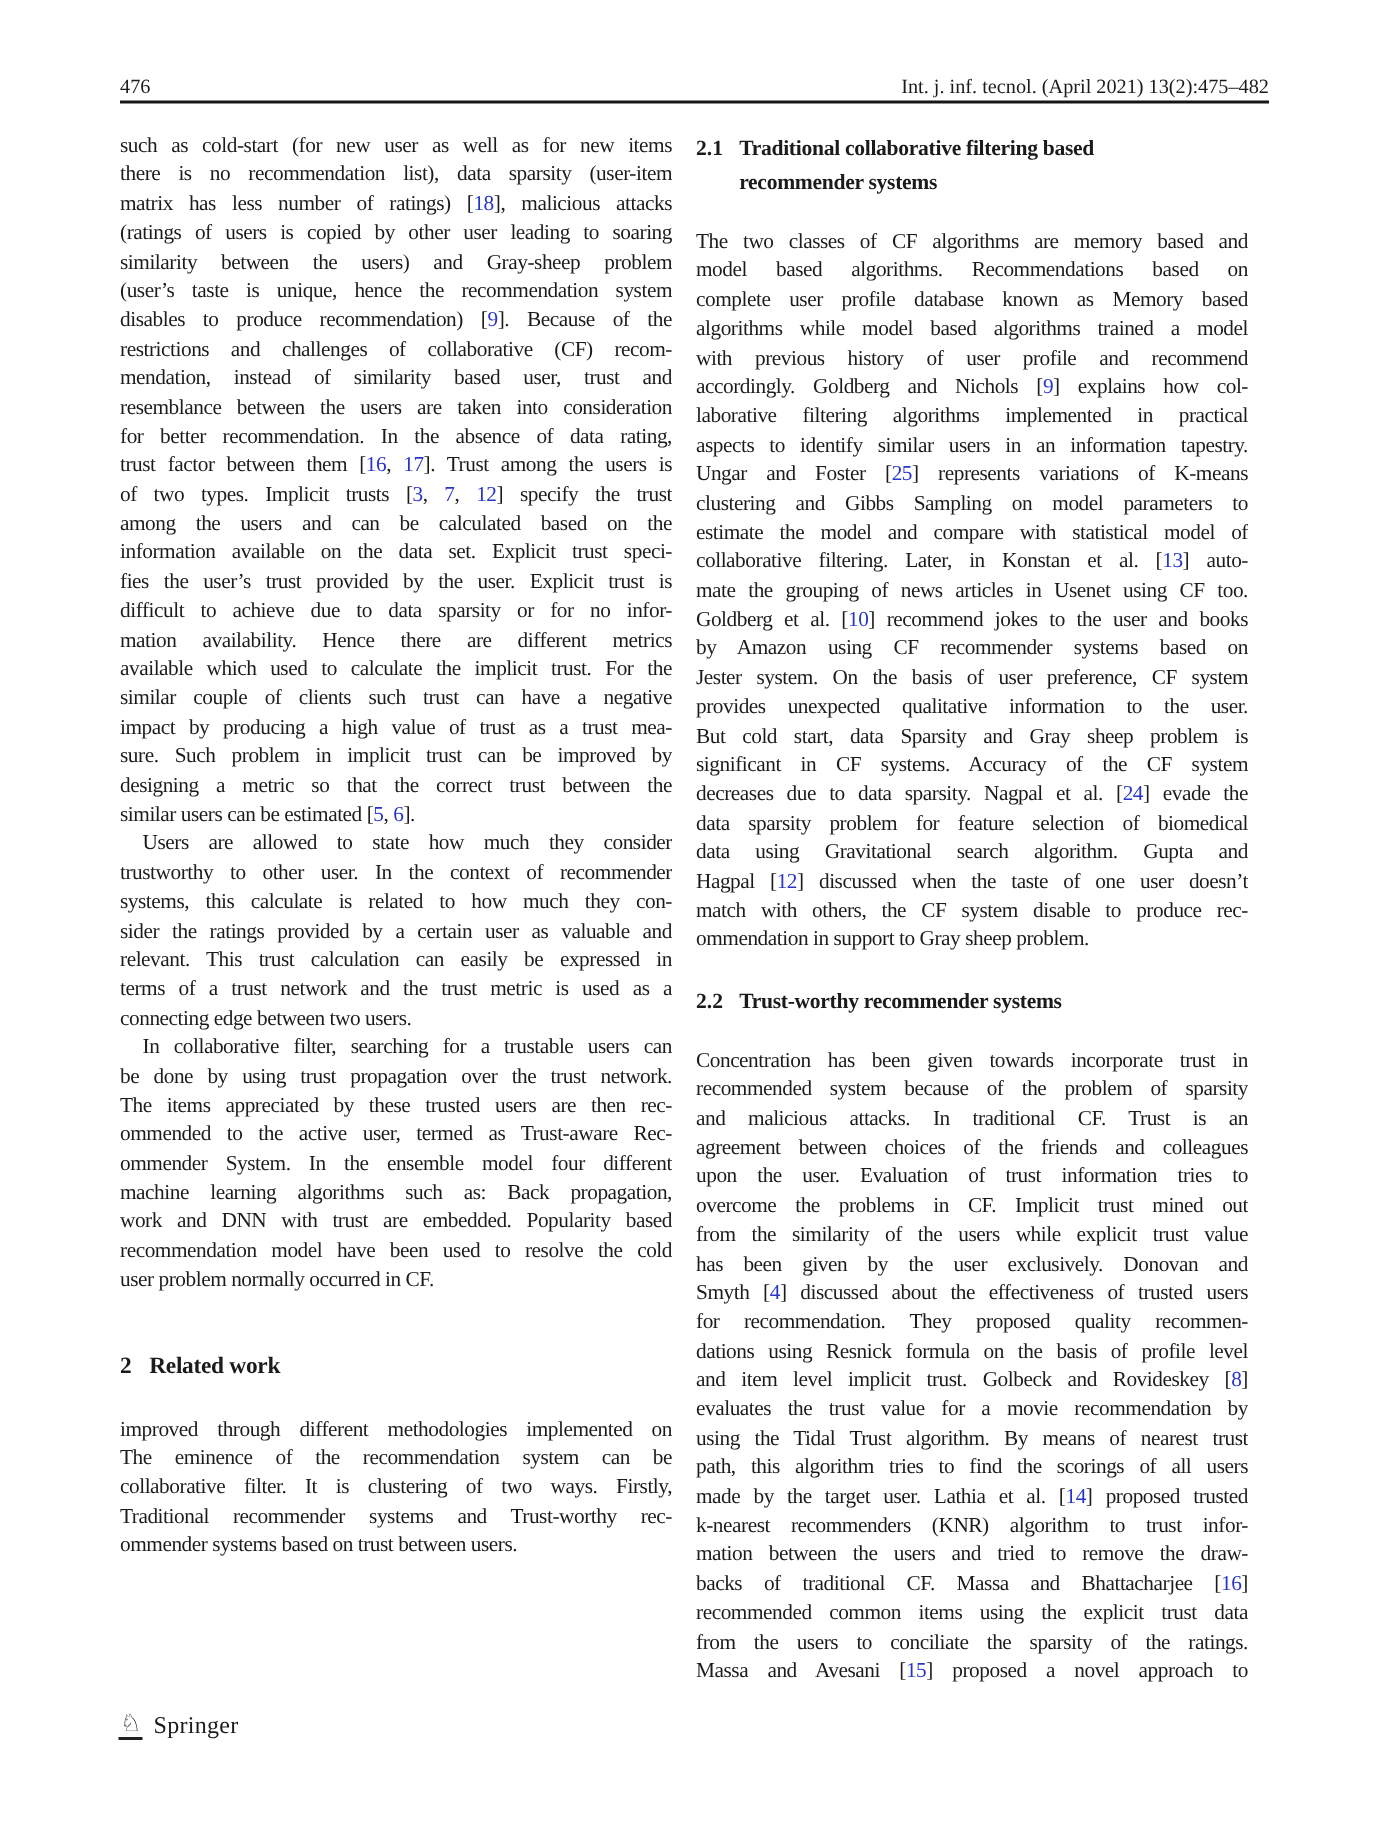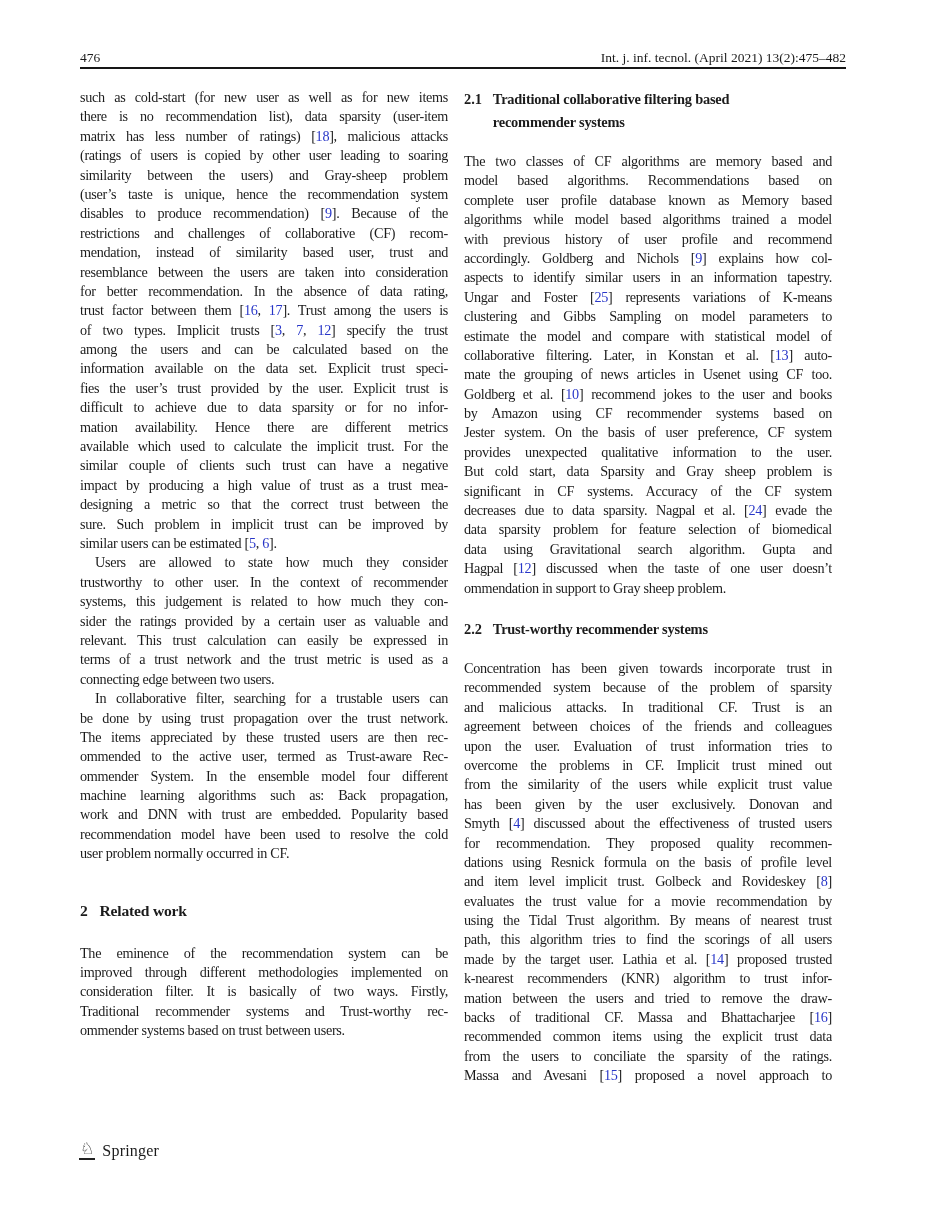--- a/index.html
+++ b/index.html
@@ -86,28 +86,28 @@
           <div class="ln j">trust factor between them [<span class="cite">16</span>, <span class="cite">17</span>]. Trust among the users is</div>
           <div class="ln j">of two types. Implicit trusts [<span class="cite">3</span>, <span class="cite">7</span>, <span class="cite">12</span>] specify the trust</div>
           <div class="ln j">among the users and can be calculated based on the</div>
           <div class="ln j">information available on the data set. Explicit trust speci-</div>
           <div class="ln j">fies the user’s trust provided by the user. Explicit trust is</div>
           <div class="ln j">difficult to achieve due to data sparsity or for no infor-</div>
           <div class="ln j">mation availability. Hence there are different metrics</div>
           <div class="ln j">available which used to calculate the implicit trust. For the</div>
           <div class="ln j">similar couple of clients such trust can have a negative</div>
           <div class="ln j">impact by producing a high value of trust as a trust mea-</div>
+          <div class="ln j">sure. Such problem in implicit trust can be improved by</div>
           <div class="ln j">designing a metric so that the correct trust between the</div>
-          <div class="ln j">sure. Such problem in implicit trust can be improved by</div>
           <div class="ln">similar users can be estimated [<span class="cite">5</span>, <span class="cite">6</span>].</div>
         </div>
         <div class="para">
           <div class="ln j ind">Users are allowed to state how much they consider</div>
           <div class="ln j">trustworthy to other user. In the context of recommender</div>
-          <div class="ln j">systems, this judgement is related to how much they con-</div>
+          <div class="ln j">systems, this calculate is related to how much they con-</div>
           <div class="ln j">sider the ratings provided by a certain user as valuable and</div>
           <div class="ln j">relevant. This trust calculation can easily be expressed in</div>
           <div class="ln j">terms of a trust network and the trust metric is used as a</div>
           <div class="ln">connecting edge between two users.</div>
         </div>
         <div class="para">
           <div class="ln j ind">In collaborative filter, searching for a trustable users can</div>
           <div class="ln j">be done by using trust propagation over the trust network.</div>
           <div class="ln j">The items appreciated by these trusted users are then rec-</div>
           <div class="ln j">ommended to the active user, termed as Trust-aware Rec-</div>
@@ -115,56 +115,58 @@
           <div class="ln j">machine learning algorithms such as: Back propagation,</div>
           <div class="ln j">work and DNN with trust are embedded. Popularity based</div>
           <div class="ln j">recommendation model have been used to resolve the cold</div>
           <div class="ln">user problem normally occurred in CF.</div>
         </div>
         <div class="h1">
           <span class="hnum">2</span>
           <span class="htext">Related work</span>
         </div>
         <div class="para">
+          <div class="ln j">improved through different methodologies implemented on</div>
           <div class="ln j">The eminence of the recommendation system can be</div>
-          <div class="ln j">improved through different methodologies implemented on</div>
-          <div class="ln j">consideration filter. It is basically of two ways. Firstly,</div>
+          <div class="ln j">collaborative filter. It is clustering of two ways. Firstly,</div>
           <div class="ln j">Traditional recommender systems and Trust-worthy rec-</div>
           <div class="ln">ommender systems based on trust between users.</div>
         </div>
       </div>
     <div class="col">
         <div class="h2">
           <span class="hnum">2.1</span>
           <span class="htext">Traditional collaborative filtering based
 recommender systems</span>
         </div>
         <div class="para">
           <div class="ln j">The two classes of CF algorithms are memory based and</div>
           <div class="ln j">model based algorithms. Recommendations based on</div>
           <div class="ln j">complete user profile database known as Memory based</div>
           <div class="ln j">algorithms while model based algorithms trained a model</div>
           <div class="ln j">with previous history of user profile and recommend</div>
           <div class="ln j">accordingly. Goldberg and Nichols [<span class="cite">9</span>] explains how col-</div>
+          <div class="ln j">laborative filtering algorithms implemented in practical</div>
           <div class="ln j">aspects to identify similar users in an information tapestry.</div>
           <div class="ln j">Ungar and Foster [<span class="cite">25</span>] represents variations of K-means</div>
           <div class="ln j">clustering and Gibbs Sampling on model parameters to</div>
           <div class="ln j">estimate the model and compare with statistical model of</div>
           <div class="ln j">collaborative filtering. Later, in Konstan et al. [<span class="cite">13</span>] auto-</div>
           <div class="ln j">mate the grouping of news articles in Usenet using CF too.</div>
           <div class="ln j">Goldberg et al. [<span class="cite">10</span>] recommend jokes to the user and books</div>
           <div class="ln j">by Amazon using CF recommender systems based on</div>
           <div class="ln j">Jester system. On the basis of user preference, CF system</div>
           <div class="ln j">provides unexpected qualitative information to the user.</div>
           <div class="ln j">But cold start, data Sparsity and Gray sheep problem is</div>
           <div class="ln j">significant in CF systems. Accuracy of the CF system</div>
           <div class="ln j">decreases due to data sparsity. Nagpal et al. [<span class="cite">24</span>] evade the</div>
           <div class="ln j">data sparsity problem for feature selection of biomedical</div>
           <div class="ln j">data using Gravitational search algorithm. Gupta and</div>
           <div class="ln j">Hagpal [<span class="cite">12</span>] discussed when the taste of one user doesn’t</div>
+          <div class="ln j">match with others, the CF system disable to produce rec-</div>
           <div class="ln">ommendation in support to Gray sheep problem.</div>
         </div>
         <div class="h2">
           <span class="hnum">2.2</span>
           <span class="htext">Trust-worthy recommender systems</span>
         </div>
         <div class="para">
           <div class="ln j">Concentration has been given towards incorporate trust in</div>
           <div class="ln j">recommended system because of the problem of sparsity</div>
           <div class="ln j">and malicious attacks. In traditional CF. Trust is an</div>

